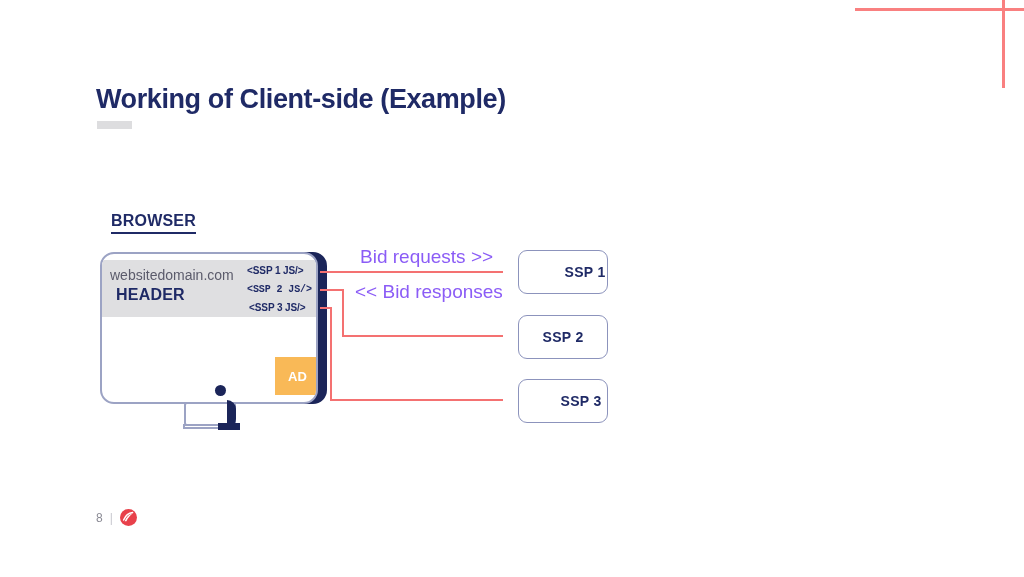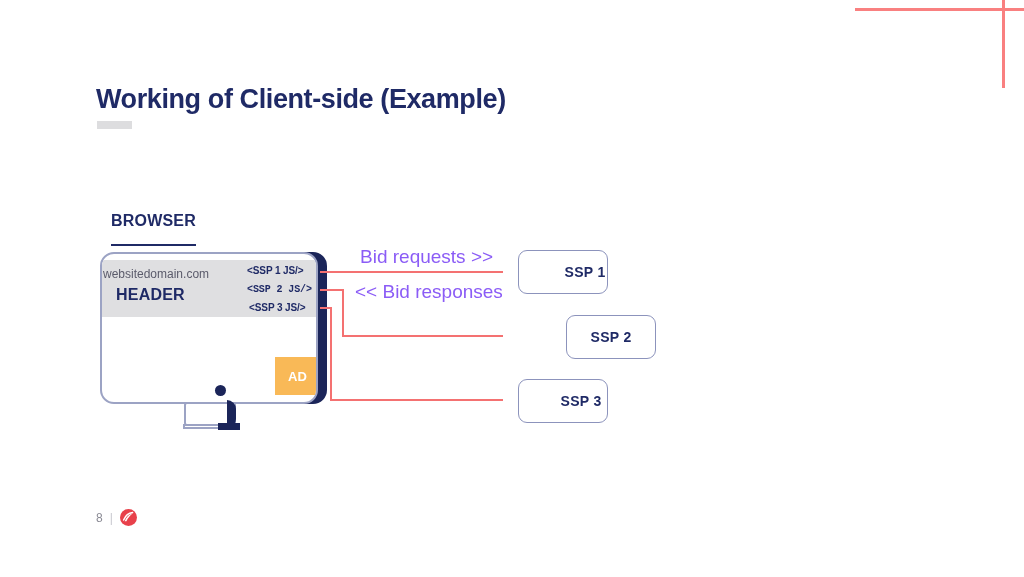--- a/index.html
+++ b/index.html
@@ -32,21 +32,21 @@
     position:absolute;left:97px;top:121px;width:35px;height:8px;
     background:#DDDDDF;
   }
 
   
   .browser-label{
     position:absolute;left:111px;top:212px;
     font-size:16px;font-weight:bold;color:#1F2A66;
     letter-spacing:.2px;
     border-bottom:2px solid #1F2A66;
-    padding-bottom:14px;
+    padding-bottom:2px;
   }
 
   
   .monitor{position:absolute;left:96px;top:248px;width:240px;height:185px;}
   .monitor-shadow{
     position:absolute;left:13px;top:4px;width:218px;height:152px;
     border-radius:14px;
     background:#1B2559;
   }
   .monitor-screen{
@@ -55,22 +55,22 @@
     background:#ffffff;
     border:2px solid #9CA3C4;
     box-sizing:border-box;
     overflow:hidden;
   }
   .screen-headerbar{
     position:absolute;left:0;top:6px;right:0;height:57px;
     background:#DFDFE1;
   }
   .domain-text{
-    position:absolute;left:1px;top:13px;
-    font-size:12px;color:#5B5B6B;
+    position:absolute;left:8px;top:13px;
+    font-size:14px;color:#5B5B6B;
   }
   .header-text{
     position:absolute;left:14px;top:32px;
     font-size:16px;font-weight:bold;color:#1F2A66;
     letter-spacing:.2px;
   }
   .ad-box{
     position:absolute;left:173px;top:103px;width:45px;height:38px;
     background:#F9B957;
     color:#ffffff;font-size:13px;font-weight:bold;
@@ -136,21 +136,21 @@
   
   .ssp{
     position:absolute;left:518px;width:90px;height:44px;
     border:1.5px solid #8C93BC;border-radius:9px;
     background:#ffffff;box-sizing:border-box;
     display:flex;align-items:center;justify-content:center;
     font-size:14px;font-weight:bold;color:#1F2A66;
     letter-spacing:.3px;
   }
   .ssp1{top:250px;padding-left:44px;}
-  .ssp2{top:315px;margin-left:48px;}
+  .ssp2{top:315px;}
   .ssp3{top:379px;padding-left:36px;}
 
   
   .footer{position:absolute;left:96px;top:509px;display:flex;align-items:center;gap:7px;}
   .pagenum{font-size:12px;color:#8B8B95;}
   .pagesep{font-size:12px;color:#C7C7CF;}
   .logo{
     width:17px;height:17px;border-radius:50%;
     background:#E8414B;position:relative;overflow:hidden;
   }

